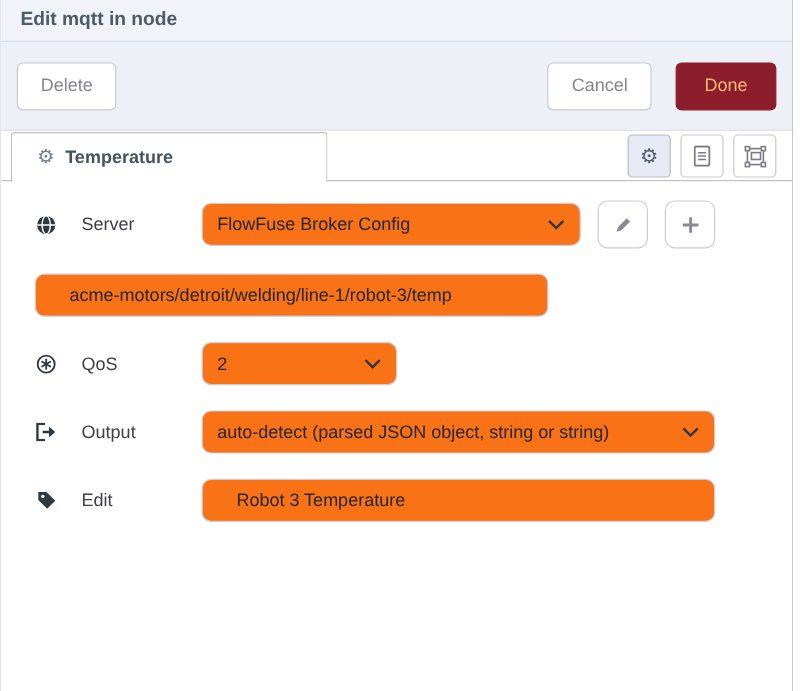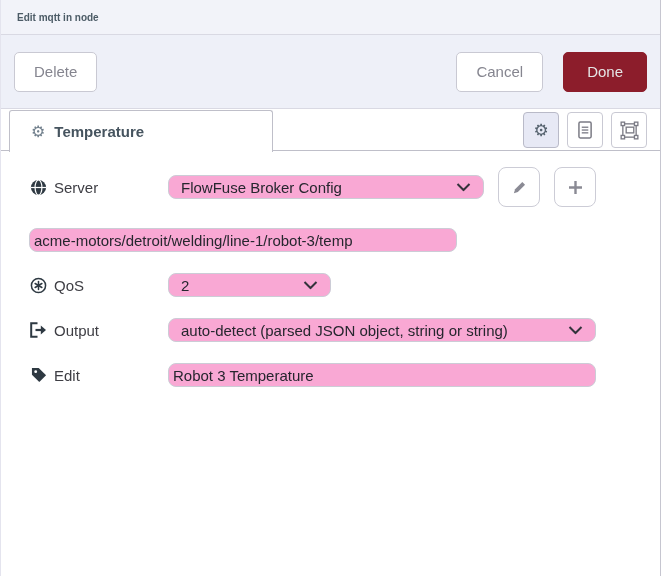--- a/index.html
+++ b/index.html
@@ -3,54 +3,54 @@
 <meta charset="utf-8">
 <style>
   html,body{margin:0;padding:0;background:#fff;}
   body{width:672px;height:576px;font-family:"Liberation Sans",sans-serif;overflow:hidden;}
   .tray{display:flex;width:672px;height:576px;}
   .content{width:661px;box-sizing:border-box;border-left:1px solid #e4e4ee;border-right:1px solid #c6c6d0;background:#fff;display:flex;flex-direction:column;}
   .edge-strip{flex:1;background:#fff;}
 
   
   .dlg-header{height:35px;background:#f2f3f9;border-bottom:1px solid #d9d9e3;display:flex;align-items:center;padding-left:16px;box-sizing:border-box;}
-  .dlg-title{font-size:10px;font-weight:bold;color:#4c5b66;}
+  .dlg-title{font-size:16px;font-weight:bold;color:#4c5b66;}
 
   
   .button-bar{height:74px;background:#eef0f8;border-bottom:1px solid #d9d9e3;display:flex;align-items:center;padding:0 13px;box-sizing:border-box;}
   .btn{height:40px;padding:0 19px;font-size:15px;border-radius:5px;background:#fff;border:1px solid #c9c9d3;color:#85858f;display:flex;align-items:center;cursor:pointer;font-family:inherit;text-align:center;}
-  .btn-done{background:#8c1d2b;border:1px solid #8c1d2b;color:#e5e5e5;margin-left:20px;padding:0 23px;}
+  .btn-done{background:#8c1d2b;border:1px solid #8c1d2b;color:#fdba74;margin-left:20px;padding:0 23px;}
   .spacer{flex:1;}
 
   
   .tab-bar{height:42px;position:relative;background:#fff;flex:0 0 auto;}
   .tab-bar::after{content:"";position:absolute;left:0;right:0;bottom:0;border-bottom:1px solid #bfbfc9;z-index:1;}
   .tab{position:absolute;left:8px;top:1px;bottom:-1px;width:264px;background:#fff;border:1px solid #bfbfc9;border-bottom:none;border-radius:3px 3px 0 0;z-index:2;display:flex;align-items:center;padding-left:21px;gap:9px;box-sizing:border-box;}
   .tab-gear{font-size:16px;color:#72808d;line-height:1;}
   .tab-label{font-size:15px;font-weight:bold;color:#46545f;}
   .tab-tools{position:absolute;right:13px;top:3px;display:flex;gap:8px;z-index:2;}
   .tool-btn{width:36px;height:36px;border:1px solid #c9c9d3;border-radius:4px;background:#fff;display:flex;align-items:center;justify-content:center;cursor:pointer;box-sizing:border-box;color:#7b7b85;}
   .tool-btn.active{background:#e7e9f5;border-color:#b9bac8;color:#55626e;}
   .tool-gear{font-size:17px;line-height:1;}
 
   
   .form{padding-top:16px;}
   .row{display:flex;align-items:center;margin:0 0 21px 0;padding-left:28px;}
-  .row-label{width:139px;display:flex;align-items:center;gap:6px;font-size:15px;color:#3e3e44;box-sizing:border-box;flex:0 0 auto;}
+  .row-label{width:139px;display:flex;align-items:center;gap:20px;font-size:15px;color:#3e3e44;box-sizing:border-box;flex:0 0 auto;}
   .lbl-icon{display:flex;align-items:center;justify-content:center;width:19px;flex:0 0 auto;}
   .no-icon{padding-left:0;}
-  .fld{box-sizing:border-box;height:24px;border:1px solid #ccccd6;border-radius:8px;background:#f9a8d4;font-size:15px;color:#26262e;}
+  .fld{box-sizing:border-box;height:36px;border:1px solid #ccccd6;border-radius:8px;background:#f97316;font-size:15px;color:#26262e;}
   .select{position:relative;display:flex;align-items:center;padding:0 34px 0 12px;cursor:pointer;}
   .select .val{white-space:nowrap;overflow:hidden;}
   .select .chev{position:absolute;right:12px;top:50%;transform:translateY(-50%);display:flex;}
   .w-server{width:316px;}
   .w-wide{width:428px;}
   .w-qos{width:163px;}
   .clip-output{max-width:345px;}
-  .text-input{width:428px;padding:0 4px;font-family:inherit;outline:none;}
+  .text-input{width:428px;padding:0 28px;font-family:inherit;outline:none;}
   .sq-btn{width:42px;height:40px;margin-left:14px;border:1px solid #ccccd6;border-radius:8px;background:#fff;display:flex;align-items:center;justify-content:center;cursor:pointer;box-sizing:border-box;}
 </style>
 </head>
 <body>
 
 <div class="tray">
   <div class="content">
 
     <div class="dlg-header">
       <span class="dlg-title">Edit mqtt in node</span>

